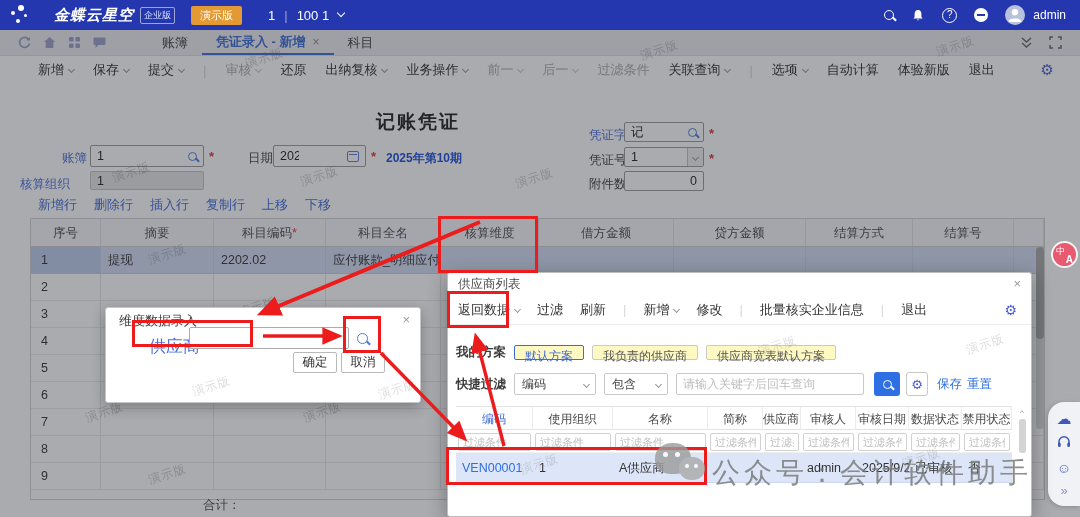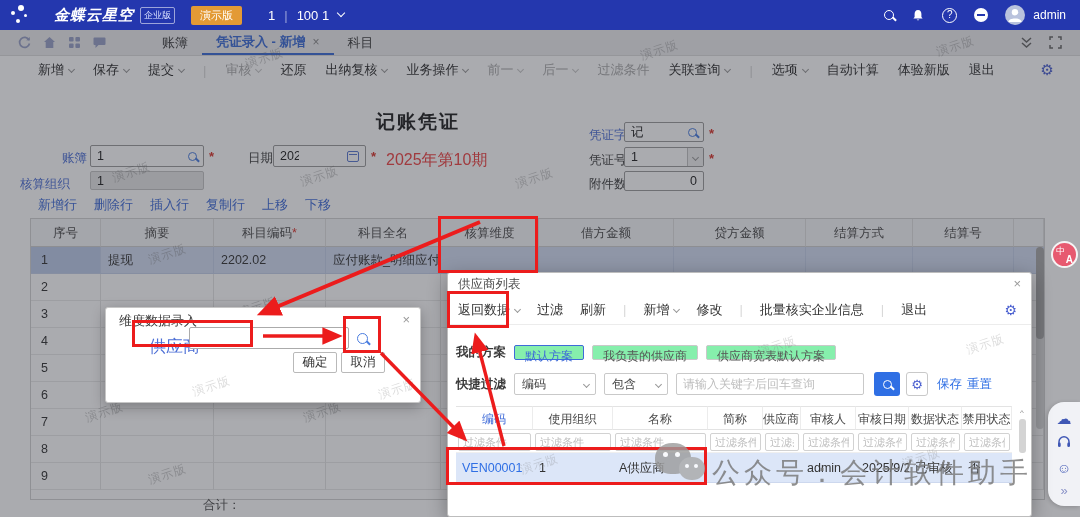--- a/index.html
+++ b/index.html
@@ -56,21 +56,21 @@
   .f-label.dark{color:#3f3f3f;}
   .f-input{position:absolute;background:#fff;border:1px solid #9b9b9b;border-radius:2px;display:flex;align-items:center;padding:0 6px;font-size:12.5px;color:#222;z-index:10;}
   .f-input input{border:none;outline:none;width:100%;font:inherit;color:inherit;background:transparent;padding:0;}
   .f-input .mag{flex:0 0 auto;margin-left:4px;}
   .f-input.ro{background:#e6e6e6;border-color:#c4c4c4;}
   .req{position:absolute;color:#d9342b;font-size:13px;font-weight:bold;z-index:10;}
   .cal{display:inline-block;width:12px;height:11px;border:1.4px solid #5b79d0;border-radius:2px;position:relative;flex:0 0 auto;}
   .cal::before{content:"";position:absolute;top:2px;left:1px;right:1px;height:1.4px;background:#5b79d0;}
   .dd-suffix{flex:0 0 16px;align-self:stretch;margin-right:-6px;margin-left:4px;border-left:1px solid #c2c2c2;background:#f1f1f1;display:flex;align-items:center;justify-content:center;}
   .dd-suffix .cr{margin:0;}
-  .period{position:absolute;font-size:16px;color:#ef4444;z-index:10;}
+  .period{position:absolute;font-size:12px;color:#1d4ed8;z-index:10;font-weight:bold;}
   .num{justify-content:flex-end;}
 
   
   .g-actions{position:absolute;left:38px;top:196px;display:flex;gap:17px;font-size:13px;color:#3f6bd8;z-index:10;}
   .g-actions span{cursor:pointer;}
 
   
   .v-table{position:absolute;left:30px;top:218px;width:1015px;z-index:10;background:#fff;border:1px solid #d2d2d2;}
   .v-row{display:grid;grid-template-columns:70px 113px 112px 115px 98px 135px 132px 107px 101px 30px;}
   .vh{height:28px;line-height:28px;text-align:center;font-size:12.5px;color:#4a4a4a;background:#f6f7f9;border-right:1px solid #dfdfdf;border-bottom:1px solid #cfcfcf;white-space:nowrap;overflow:hidden;}
@@ -116,21 +116,21 @@
   .btn-cancel{left:235px;}
 
   
   .popup{position:absolute;left:447px;top:272px;width:585px;height:245px;background:#fff;border:1px solid #bdbdbd;border-radius:3px;box-shadow:0 5px 20px rgba(0,0,0,.32);z-index:70;}
   .pp-title{height:22px;line-height:22px;padding-left:10px;font-size:12.5px;color:#4a4a4a;}
   .pp-x{position:absolute;right:10px;top:3px;color:#999;font-size:13px;cursor:pointer;}
   .pp-toolbar{height:30px;display:flex;align-items:center;padding-left:10px;gap:17px;font-size:13px;color:#333;border-bottom:1px solid #ececec;position:relative;}
   .pp-toolbar .gear2{position:absolute;right:14px;color:#4a5fd0;font-size:14px;cursor:pointer;}
   .pp-row{position:absolute;left:0;width:585px;display:flex;align-items:center;font-size:12.5px;color:#3a3a3a;}
   .pp-row .rl{font-weight:bold;margin-left:8px;white-space:nowrap;}
-  .scheme-btn{height:15px;line-height:20px;padding:0 10px;font-size:12px;border:1px solid #c9c9c9;border-radius:2px;background:#86efac;color:#555;margin-left:8px;cursor:pointer;white-space:nowrap;}
+  .scheme-btn{height:15px;line-height:20px;padding:0 10px;font-size:12px;border:1px solid #c9c9c9;border-radius:2px;background:#fef9c3;color:#555;margin-left:8px;cursor:pointer;white-space:nowrap;}
   .scheme-btn.active{border-color:#3f6bd8;color:#3f6bd8;}
   .sel-box{height:22px;border:1px solid #c9c9c9;border-radius:2px;display:flex;align-items:center;font-size:12px;color:#444;padding-left:7px;margin-left:8px;background:#fff;cursor:pointer;}
   .sel-box .cr{margin:0 6px 0 auto;}
   .kw-input{height:22px;width:188px;border:1px solid #c9c9c9;border-radius:2px;margin-left:8px;font-size:12px;padding:0 6px;outline:none;color:#333;}
   .kw-input::placeholder{color:#bdbdbd;}
   .search-btn{width:26px;height:24px;background:#2f6fe4;border-radius:3px;margin-left:10px;display:flex;align-items:center;justify-content:center;cursor:pointer;}
   .search-btn .mag{width:9px;height:9px;}
   .fgear-btn{width:22px;height:24px;border:1px solid #c9c9c9;border-radius:3px;margin-left:6px;display:flex;align-items:center;justify-content:center;color:#4a5fd0;font-size:13px;cursor:pointer;background:#fff;}
   .pp-link{color:#2f6fe4;margin-left:9px;cursor:pointer;}
   .pp-table{position:absolute;left:8px;top:133px;width:556px;}

